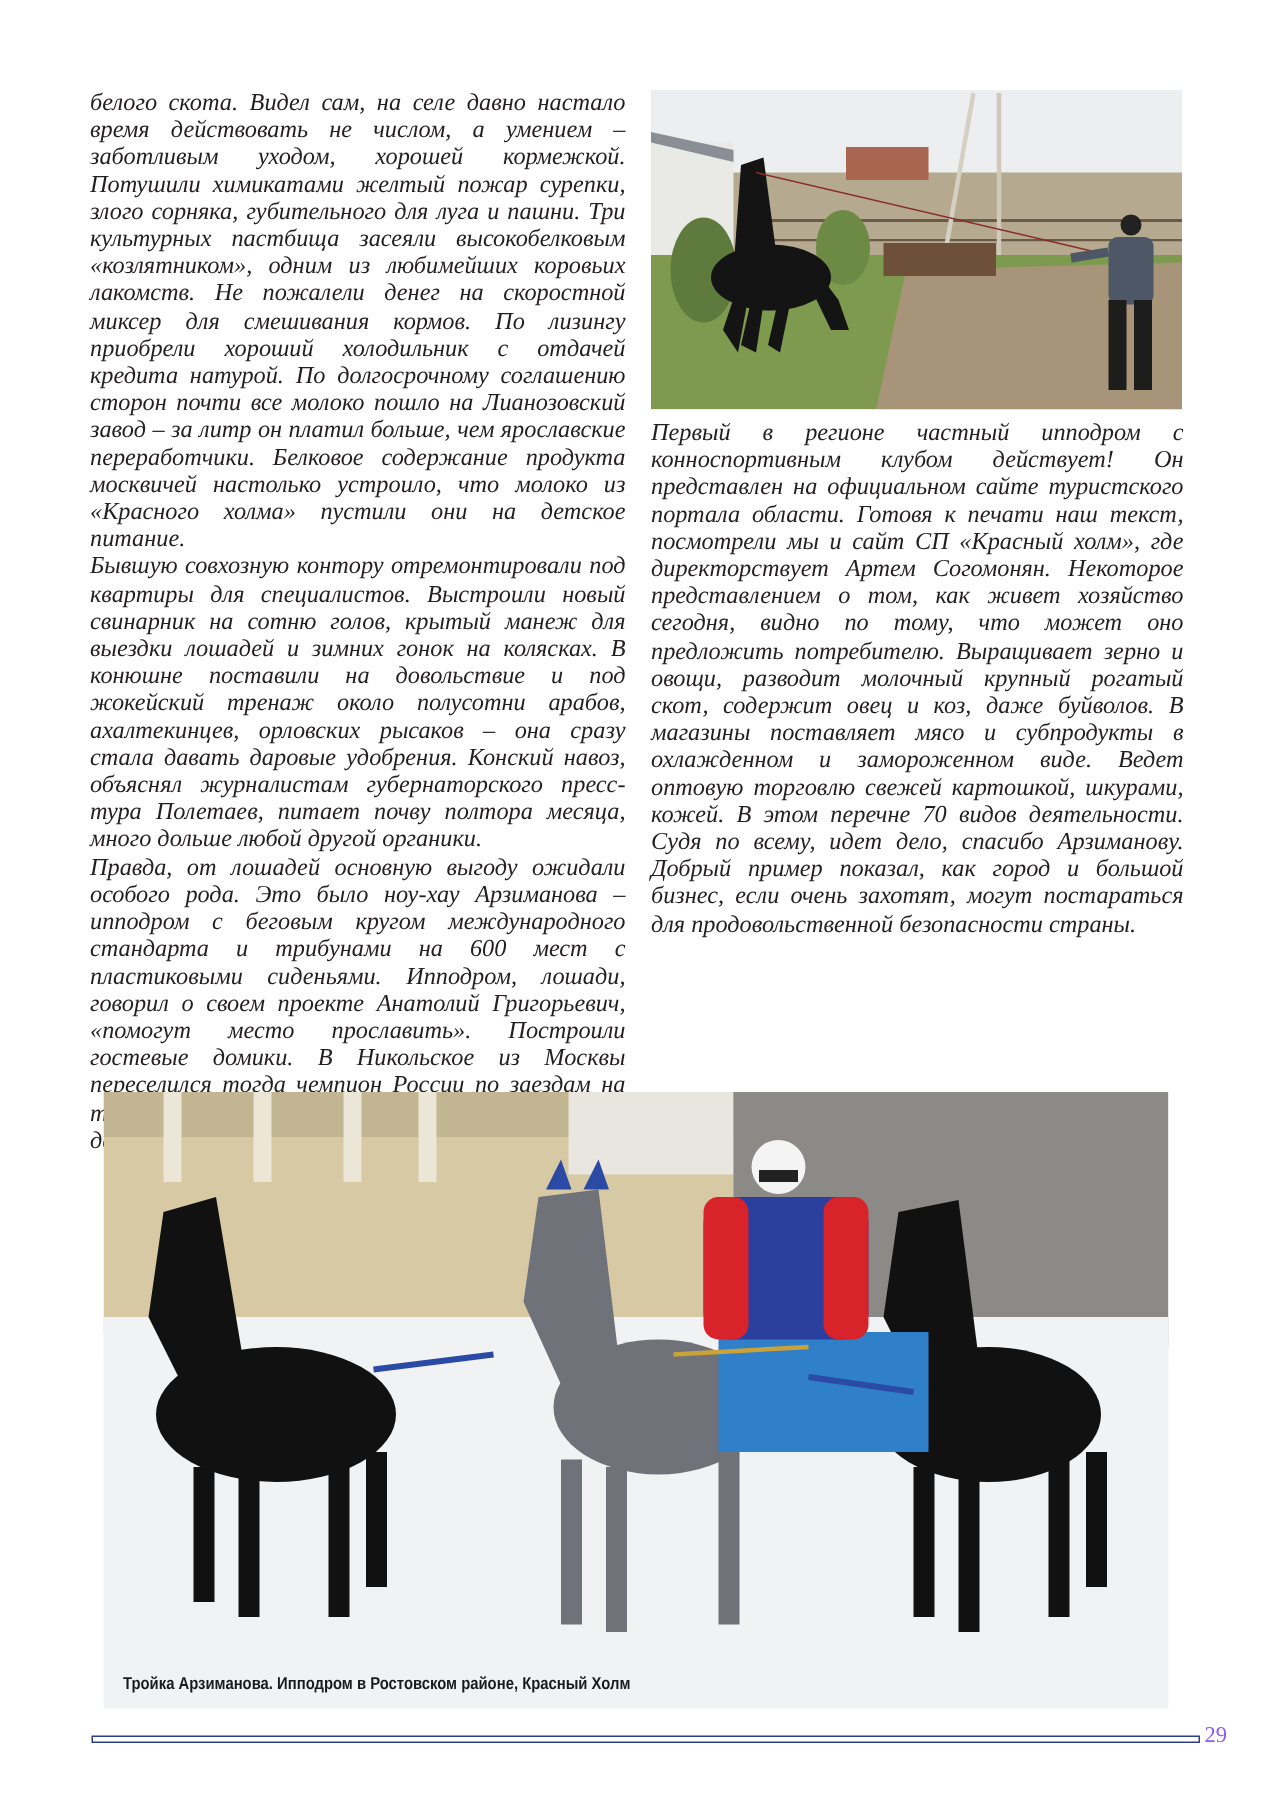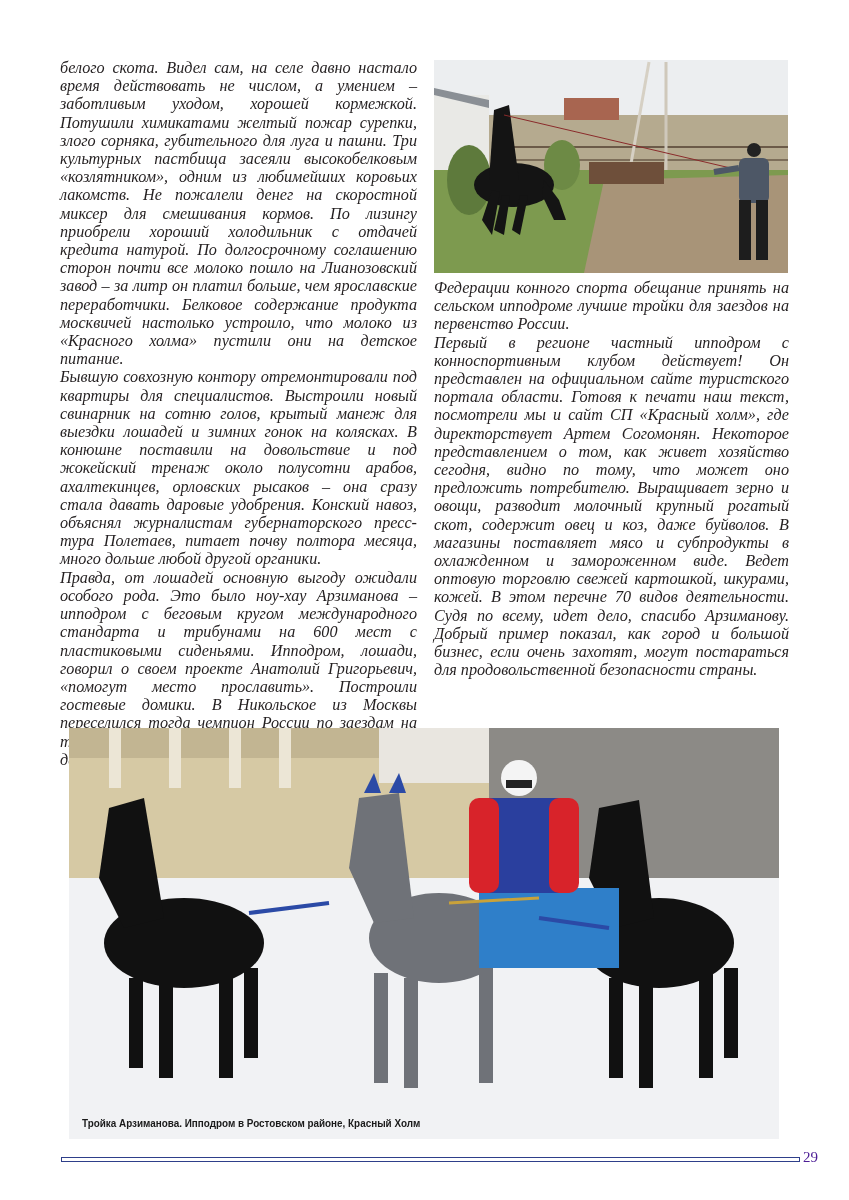--- a/index.html
+++ b/index.html
@@ -9,21 +9,21 @@
   .col p { margin: 0; }
   #col-left { left: 60px; top: 59px; width: 357px; }
   #col-right { left: 434px; top: 279px; width: 355px; }
   .photo { position: absolute; overflow: hidden; }
   #photo-top { left: 434px; top: 60px; width: 354px; height: 213px; }
   #photo-bottom { left: 69px; top: 728px; width: 710px; height: 411px; }
   .caption { position: absolute; left: 82px; top: 1117px; font-family: "Liberation Sans", sans-serif;
              font-weight: bold; font-size: 11.5px; color: #1a1a1a; transform: scaleX(0.86); transform-origin: left; }
   .footer-rule { position: absolute; left: 61px; top: 1157px; width: 737px; height: 3px;
                  border: 1.5px solid #2e3f8a; background: #fff; }
-  .page-num { position: absolute; left: 803px; top: 1149px; font-size: 15px; color: #4c1d95; }
+  .page-num { position: absolute; left: 803px; top: 1149px; font-size: 15px; color: #8b5cf6; }
 </style>
 </head>
 <body>
 
 <div id="col-left" class="col">
   <p>белого скота. Видел сам,  на селе давно настало время действовать не числом, а умением – заботливым уходом, хорошей кормежкой. Потушили химикатами желтый пожар сурепки, злого сорняка, губительного для луга и пашни. Три культурных пастбища засеяли высокобелковым «козлятником», одним из любимейших коровьих лакомств. Не пожалели денег на скоростной миксер для смешивания кормов. По лизингу приобрели хороший холодильник с отдачей кредита натурой. По долгосрочному соглашению сторон почти все молоко пошло на Лианозовский завод – за литр он платил больше, чем ярославские переработчики. Белковое содержание продукта москвичей настолько устроило, что молоко из «Красного холма» пустили они на детское питание.</p>
   <p>Бывшую совхозную контору отремонтировали под квартиры для специалистов. Выстроили новый свинарник на сотню голов, крытый манеж для выездки лошадей и зимних гонок на колясках. В конюшне поставили на довольствие и под жокейский тренаж около полусотни арабов, ахалтекинцев, орловских рысаков – она сразу стала давать даровые удобрения. Конский навоз, объяснял журналистам губернаторского пресс-тура Полетаев, питает почву полтора месяца, много дольше любой другой органики.</p>
   <p>Правда, от лошадей основную выгоду ожидали особого рода. Это было ноу-хау Арзиманова – ипподром с беговым кругом международного стандарта и трибунами на 600 мест с пластиковыми сиденьями. Ипподром, лошади, говорил о своем проекте Анатолий Григорьевич, «помогут место прославить». Построили гостевые домики. В Никольское из Москвы переселился тогда чемпион России по заездам на тройках Андрей Корчагин. Вскоре «Красный холм» дал</p>
 </div>
 
@@ -57,21 +57,20 @@
       <circle cx="320" cy="90" r="7" fill="#222"></circle>
       <rect x="305" y="98" width="30" height="45" rx="6" fill="#4d5766"></rect>
       <rect x="305" y="140" width="12" height="60" fill="#1d1d1d"></rect>
       <rect x="322" y="140" width="12" height="60" fill="#1d1d1d"></rect>
       <line x1="305" y1="108" x2="280" y2="112" stroke="#4d5766" stroke-width="6"></line>
     </g>
   </svg>
 </div>
 
 <div id="col-right" class="col">
-  <p>Федерации конного спорта обещание принять на сельском ипподроме лучшие тройки для заездов на первенство России.</p>
   <p>Первый в регионе частный ипподром с конноспортивным клубом действует! Он представлен на официальном сайте туристского портала области. Готовя к печати наш текст, посмотрели мы и сайт СП «Красный холм», где директорствует Артем Согомонян. Некоторое представлением о том, как живет хозяйство сегодня, видно по тому, что может оно предложить потребителю. Выращивает зерно и овощи, разводит молочный крупный рогатый скот, содержит овец и коз, даже буйволов. В магазины поставляет мясо и субпродукты в охлажденном и замороженном виде. Ведет оптовую торговлю свежей картошкой, шкурами, кожей. В этом перечне 70 видов деятельности. Судя по всему, идет дело, спасибо Арзиманову. Добрый пример показал, как город и большой бизнес, если очень захотят, могут постараться для  продовольственной безопасности страны.</p>
 </div>
 
 <div id="photo-bottom" class="photo">
   <svg width="710" height="411" viewBox="0 0 710 411">
     <defs>
       <linearGradient id="bgsky" x1="0" y1="0" x2="0" y2="1">
         <stop offset="0" stop-color="#cfc6b3"></stop>
         <stop offset="1" stop-color="#e8e4dc"></stop>
       </linearGradient>

